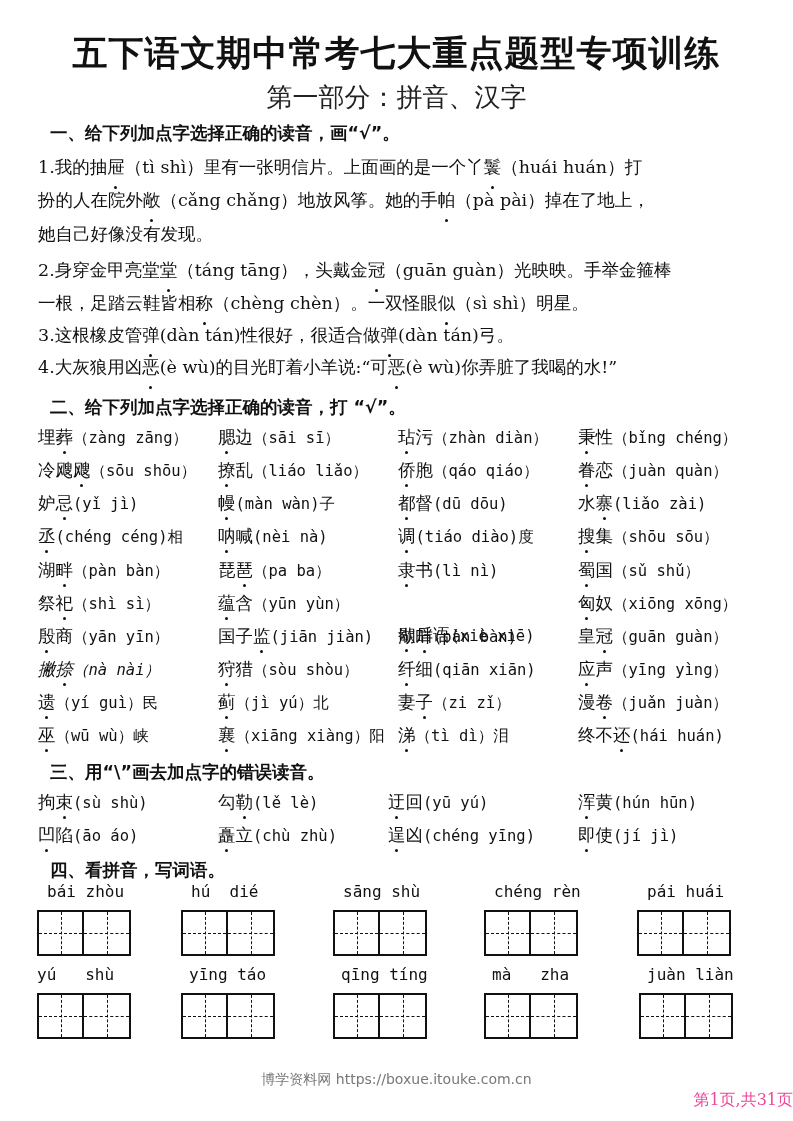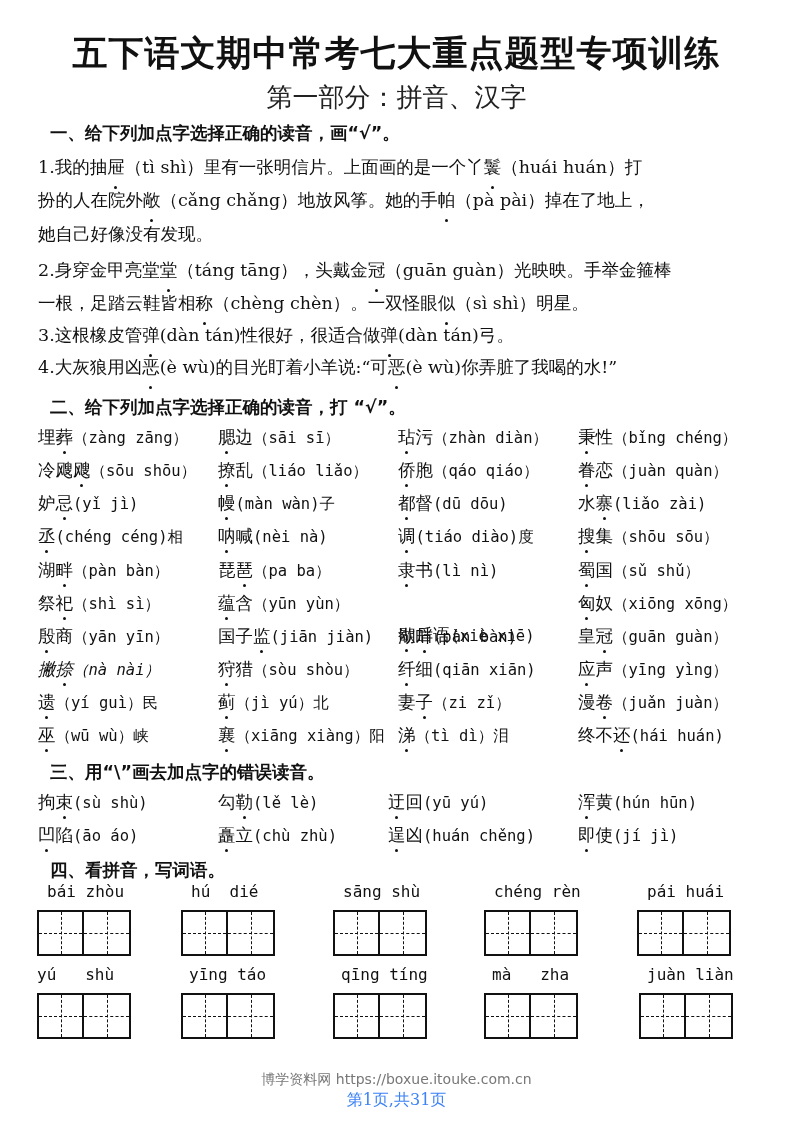--- a/index.html
+++ b/index.html
@@ -34,22 +34,22 @@
   .grid .half { position: absolute; top: 0; bottom: 0; width: 50%; box-sizing: border-box; }
   .grid .half.left { left: 0; border-right: 2px solid #111; }
   .grid .half.right { right: 0; }
   .grid .vdash { position: absolute; top: 0; bottom: 0; left: 50%; border-left: 1.5px dashed #111; }
   .grid .hdash { position: absolute; left: 0; right: 0; top: 50%; border-top: 1.5px dashed #111; }
   .footer-site {
     left: 0; width: 793px; top: 1071px; text-align: center;
     font-family: "DejaVu Sans", sans-serif; font-size: 14px; color: #777;
   }
   .footer-page {
-    left: 0; width: 793px; top: 1090px; text-align: center;
-    font-size: 16px; color: #3b82f6;
+    left: 0; width: 793px; top: 1090px; text-align: right;
+    font-size: 16px; color: #ec4899;
   }
 </style>
 </head>
 <body>
 
 <div class="abs title">五下语文期中常考七大重点题型专项训练</div>
 <div class="abs subtitle">第一部分：拼音、汉字</div>
 
 <div class="abs sec" style="top:121px;">一、给下列加点字选择正确的读音，画“√”。</div>
 <div id="s1">
@@ -107,21 +107,21 @@
   </div>
 
 <div class="abs sec" style="top:760px;">三、用“\”画去加点字的错误读音。</div>
 <div id="s3">
     <div class="abs cell" style="top: 790px; left: 38px;"><span>拘</span><span class="dot">束</span><span class="py">(sù  shù)</span></div>
     <div class="abs cell" style="top: 790px; left: 218px; text-align: right;"><span>勾</span><span class="dot">勒</span><span class="py">(lě  lè)</span></div>
     <div class="abs cell" style="top: 790px; left: 388px;"><span class="dot">迂</span><span>回</span><span class="py">(yū  yú)</span></div>
     <div class="abs cell" style="top: 790px; left: 578px;"><span class="dot">浑</span><span>黄</span><span class="py">(hún   hūn)</span></div>
     <div class="abs cell" style="top: 823px; left: 38px;"><span class="dot">凹</span><span>陷</span><span class="py">(āo  áo)</span></div>
     <div class="abs cell" style="top: 823px; left: 218px;"><span class="dot">矗</span><span>立</span><span class="py">(chù  zhù)</span></div>
-    <div class="abs cell" style="top: 823px; left: 388px;"><span class="dot">逞</span><span>凶</span><span class="py">(huán  chěng)</span></div>
+    <div class="abs cell" style="top: 823px; left: 388px;"><span class="dot">逞</span><span>凶</span><span class="py">(chéng  yīng)</span></div>
     <div class="abs cell" style="top: 823px; left: 578px;"><span class="dot">即</span><span>使</span><span class="py">(jí   jì)</span></div>
   </div>
 
 <div class="abs sec" style="top:858px;">四、看拼音，写词语。</div>
 <div id="s4">
     <span class="abs gridlabel" style="left: 47px; top: 882px; white-space: pre;">bái zhòu</span>
     <div class="grid" style="left: 37px; top: 910px;">
       <div class="half left">
         <div class="vdash"></div>
         <div class="hdash"></div>

